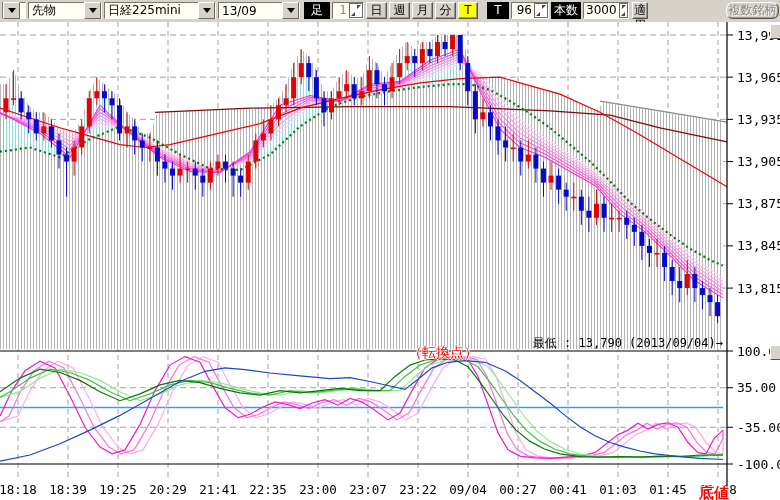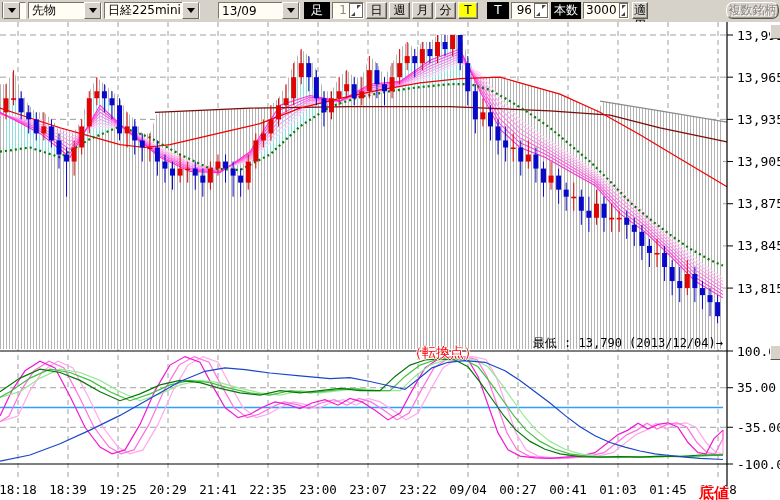--- a/index.html
+++ b/index.html
@@ -53,21 +53,21 @@
       <span class="dropbtn">
           <span class="arrow"></span>
         </span>
     </div>
     <div class="tb combo" style="left:28px;width:74px;">
       <span class="txt">先物</span>
       <span class="dropbtn">
           <span class="arrow"></span>
         </span>
     </div>
-    <div class="tb combo" style="left:104px;width:96px;text-align:center;">
+    <div class="tb combo" style="left:104px;width:112px;">
       <span class="txt">日経225mini</span>
       <span class="dropbtn">
           <span class="arrow"></span>
         </span>
     </div>
     <div class="tb combo" style="left:218px;width:82px;">
       <span class="txt">13/09</span>
       <span class="dropbtn">
           <span class="arrow"></span>
         </span>
@@ -384,20 +384,20 @@
         <text x="318" y="472" font-size="12.5" fill="#000" text-anchor="middle">23:00</text>
         <text x="368" y="472" font-size="12.5" fill="#000" text-anchor="middle">23:07</text>
         <text x="418" y="472" font-size="12.5" fill="#000" text-anchor="middle">23:22</text>
         <text x="468" y="472" font-size="12.5" fill="#000" text-anchor="middle">09/04</text>
         <text x="518" y="472" font-size="12.5" fill="#000" text-anchor="middle">00:27</text>
         <text x="568" y="472" font-size="12.5" fill="#000" text-anchor="middle">00:41</text>
         <text x="618" y="472" font-size="12.5" fill="#000" text-anchor="middle">01:03</text>
         <text x="668" y="472" font-size="12.5" fill="#000" text-anchor="middle">01:45</text>
         <text x="718" y="472" font-size="12.5" fill="#000" text-anchor="middle">02:18</text>
       </svg>
-    <div class="ann" id="ann-min">最低 : 13,790 (2013/12/04)→</div>
+    <div class="ann" id="ann-min">最低 : 13,790 (2013/09/04)→</div>
     <div class="ann" id="ann-tenkan">（転換点）</div>
     <div class="ann" id="ann-sokone">底値</div>
     <div class="minibtn" style="left:770px;top:2px;"></div>
     <div class="minibtn" style="left:770px;top:323px;"></div>
   </div>
 
 </div>
 
 </body></html>

